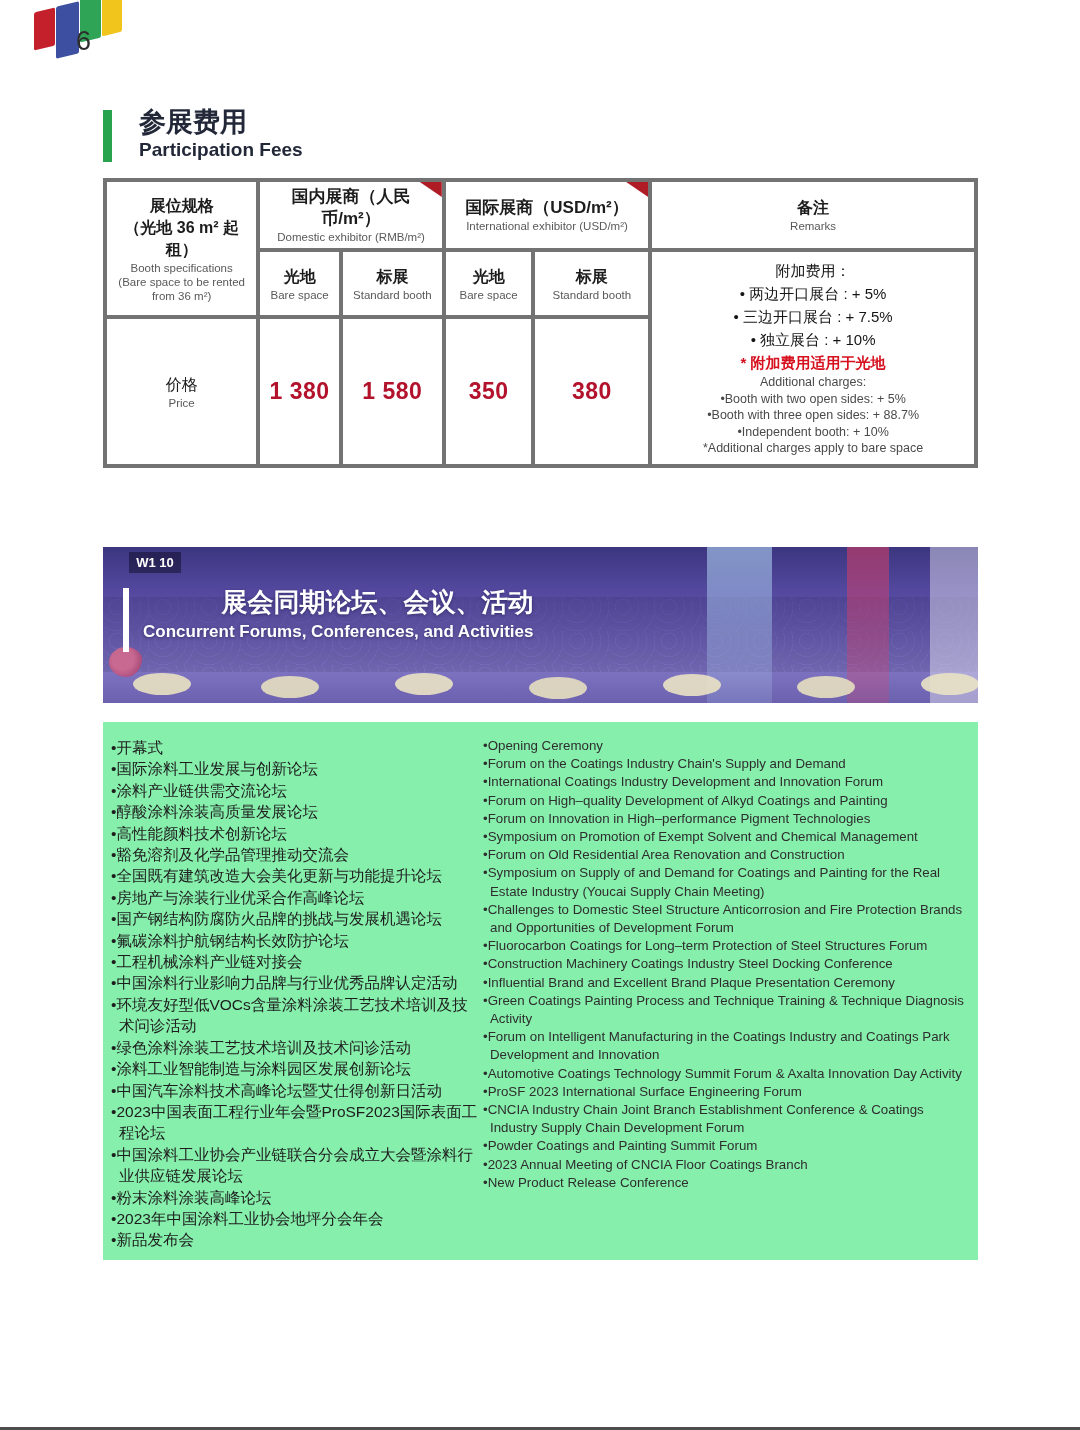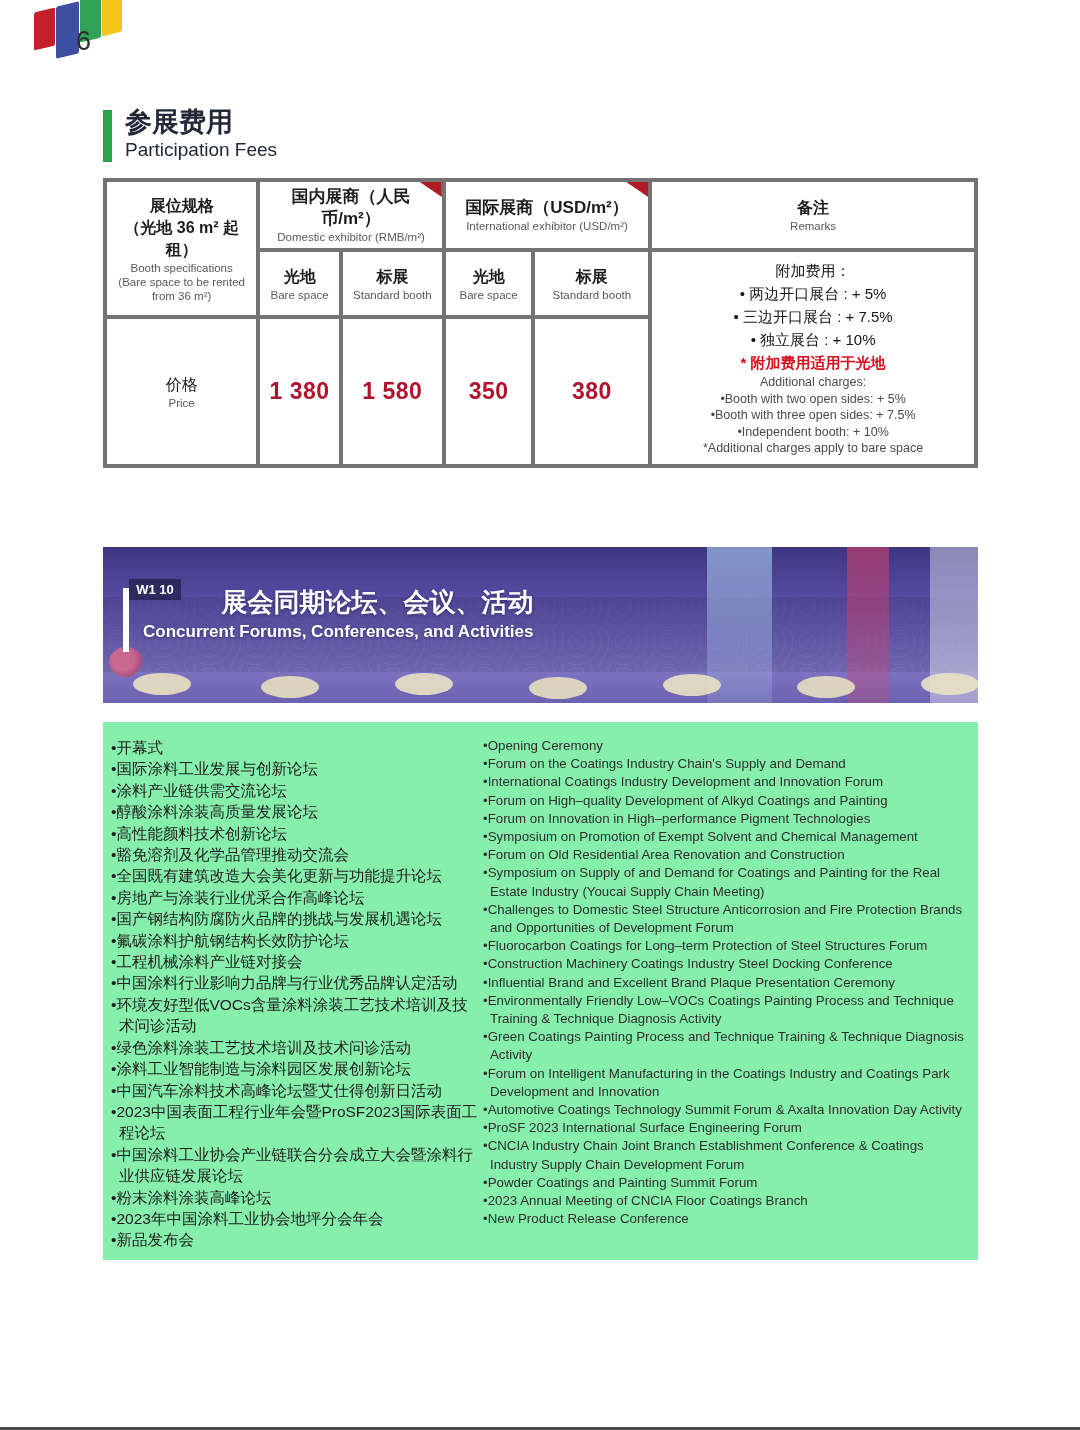--- a/index.html
+++ b/index.html
@@ -9,24 +9,24 @@
   
   .logo{position:absolute;left:28px;top:0;width:110px;height:72px;}
   .leaf{position:absolute;border-radius:2px;}
   .leaf.red{left:6px;top:10px;width:21px;height:38px;background:#c4202b;transform:skewY(-14deg);}
   .leaf.blue{left:28px;top:4px;width:23px;height:52px;background:#3c4fa1;transform:skewY(-14deg);}
   .leaf.green{left:52px;top:-10px;width:21px;height:50px;background:#2fa356;transform:skewY(-14deg);}
   .leaf.yellow{left:74px;top:-14px;width:20px;height:48px;background:#f2c51d;transform:skewY(-14deg);}
   .pagenum{position:absolute;left:76px;top:26px;font-size:27px;color:#2d2d2d;}
 
   
-  .sec-title{position:absolute;left:103px;top:106px;display:flex;}
+  .sec-title{position:absolute;left:103px;top:106px;display:flex;gap:14px;}
   .sec-bar{width:9px;height:52px;background:#2aa34f;margin-right:13px;margin-top:4px;}
   .sec-zh{font-size:27px;font-weight:bold;color:#222838;line-height:32px;}
-  .sec-en{font-size:19px;font-weight:normal;color:#222838;line-height:24px;}
+  .sec-en{font-size:19px;font-weight:bold;color:#222838;line-height:24px;}
 
   
   .fee-table{position:absolute;left:103px;top:178px;width:875px;border-collapse:collapse;table-layout:fixed;}
   .fee-table td{border:4px solid #737373;text-align:center;vertical-align:middle;padding:4px 6px;position:relative;}
   .r1 td{height:50px;}
   .r2 td{height:55px;}
   .r3 td{height:137px;}
   .zh-b{font-size:16px;font-weight:bold;color:#1c1c1c;line-height:22px;}
   .zh-b17{font-size:17px;font-weight:bold;color:#1c1c1c;line-height:22px;}
   .en-s{font-size:11.5px;color:#595959;line-height:14px;}
@@ -52,21 +52,21 @@
     background:linear-gradient(180deg,rgba(222,62,100,.55),rgba(222,62,100,.25));}
   .streak-white{position:absolute;right:0;top:0;width:5.5%;height:100%;background:rgba(236,236,246,.45);}
   .flowers{position:absolute;left:30px;bottom:8px;width:58px;height:22px;border-radius:50%;background:#e9e2c2;
     box-shadow:128px 3px 0 #e6dfc0,262px 0 0 #eae3c5,396px 4px 0 #e6dfc0,530px 1px 0 #eae3c5,
                664px 3px 0 #e6dfc0,788px 0 0 #eae3c5;opacity:.9;}
   .flower-stand{position:absolute;left:6px;bottom:26px;width:34px;height:30px;border-radius:50%;
     background:radial-gradient(circle at 40% 40%, #d86a8c 0 40%, #b54a74 70%, transparent 72%);opacity:.85;}
   .backdrop-text{position:absolute;left:43%;top:2px;font-size:54px;font-weight:900;color:rgba(255,255,255,.5);
     letter-spacing:10px;white-space:nowrap;}
   .hall-sign{position:absolute;left:3%;top:5px;background:rgba(18,16,48,.55);color:#fff;
-    font-size:13px;font-weight:bold;padding:3px 7px;line-height:15px;text-align:center;margin-top:27px;}
+    font-size:13px;font-weight:bold;padding:3px 7px;line-height:15px;text-align:center;}
   .banner-title{position:absolute;left:20px;top:37px;display:flex;text-align:right;}
   .banner-bar{width:6px;height:64px;background:#ffffff;margin-right:14px;margin-top:4px;}
   .banner-zh{font-size:26px;font-weight:bold;color:#ffffff;line-height:36px;text-shadow:0 1px 3px rgba(20,15,60,.5);}
   .banner-en{font-size:17px;font-weight:bold;color:#ffffff;line-height:24px;text-shadow:0 1px 3px rgba(20,15,60,.5);}
 
   
   .panel{position:absolute;left:103px;top:722px;width:875px;height:538px;background:#86efac;
          display:flex;box-sizing:border-box;padding:15px 10px 0 8px;}
   ul.list{list-style:none;margin:0;padding:0;}
   .col-zh{width:372px;flex:0 0 372px;}
@@ -152,21 +152,21 @@
 
         <li>• 两边开口展台 : + 5%</li>
               <li>• 三边开口展台 : + 7.5%</li>
               <li>• 独立展台 : + 10%</li>
             </ul>
         <div class="rm-note">* 附加费用适用于光地</div>
         <ul class="rm rm-en">
 
         <li>Additional charges:</li>
               <li>•Booth with two open sides: + 5%</li>
-              <li>•Booth with three open sides: + 7.5%</li>
+              <li>•Booth with three open sides: + 88.7%</li>
               <li>•Independent booth: + 10%</li>
               <li>*Additional charges apply to bare space</li>
             </ul>
       </td>
     </tr>
     <tr class="r3">
       <td>
         <div class="zh-b" style="font-weight:normal;">价格</div>
         <div class="en-s">Price</div>
       </td>
@@ -227,21 +227,20 @@
         <li>•International Coatings Industry Development and Innovation Forum</li>
         <li>•Forum on High–quality Development of Alkyd Coatings and Painting</li>
         <li>•Forum on Innovation in High–performance Pigment Technologies</li>
         <li>•Symposium on Promotion of Exempt Solvent and Chemical Management</li>
         <li>•Forum on Old Residential Area Renovation and Construction</li>
         <li>•Symposium on Supply of and Demand for Coatings and Painting for the Real Estate Industry (Youcai Supply Chain Meeting)</li>
         <li>•Challenges to Domestic Steel Structure Anticorrosion and Fire Protection Brands and Opportunities of Development Forum</li>
         <li>•Fluorocarbon Coatings for Long–term Protection of Steel Structures Forum</li>
         <li>•Construction Machinery Coatings Industry Steel Docking Conference</li>
         <li>•Influential Brand and Excellent Brand Plaque Presentation Ceremony</li>
-        <li>•Environmentally Friendly Low–VOCs Coatings Painting Process and Technique Training &amp; Technique Diagnosis Activity</li>
         <li>•Green Coatings Painting Process and Technique Training &amp; Technique Diagnosis Activity</li>
         <li>•Forum on Intelligent Manufacturing in the Coatings Industry and Coatings Park Development and Innovation</li>
         <li>•Automotive Coatings Technology Summit Forum &amp; Axalta Innovation Day Activity</li>
         <li>•ProSF 2023 International Surface Engineering Forum</li>
         <li>•CNCIA Industry Chain Joint Branch Establishment Conference &amp; Coatings Industry Supply Chain Development Forum</li>
         <li>•Powder Coatings and Painting Summit Forum</li>
         <li>•2023 Annual Meeting of CNCIA Floor Coatings Branch</li>
         <li>•New Product Release Conference</li>
       </ul>
   </div>

